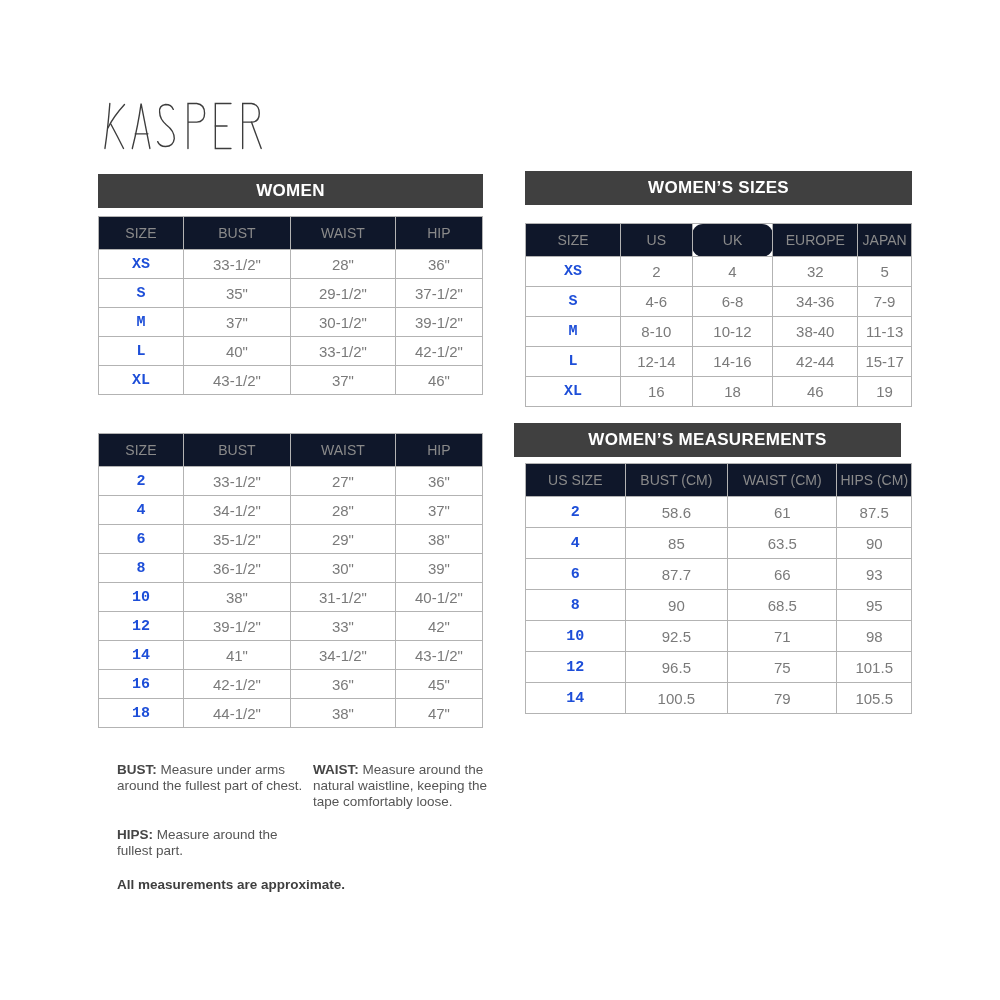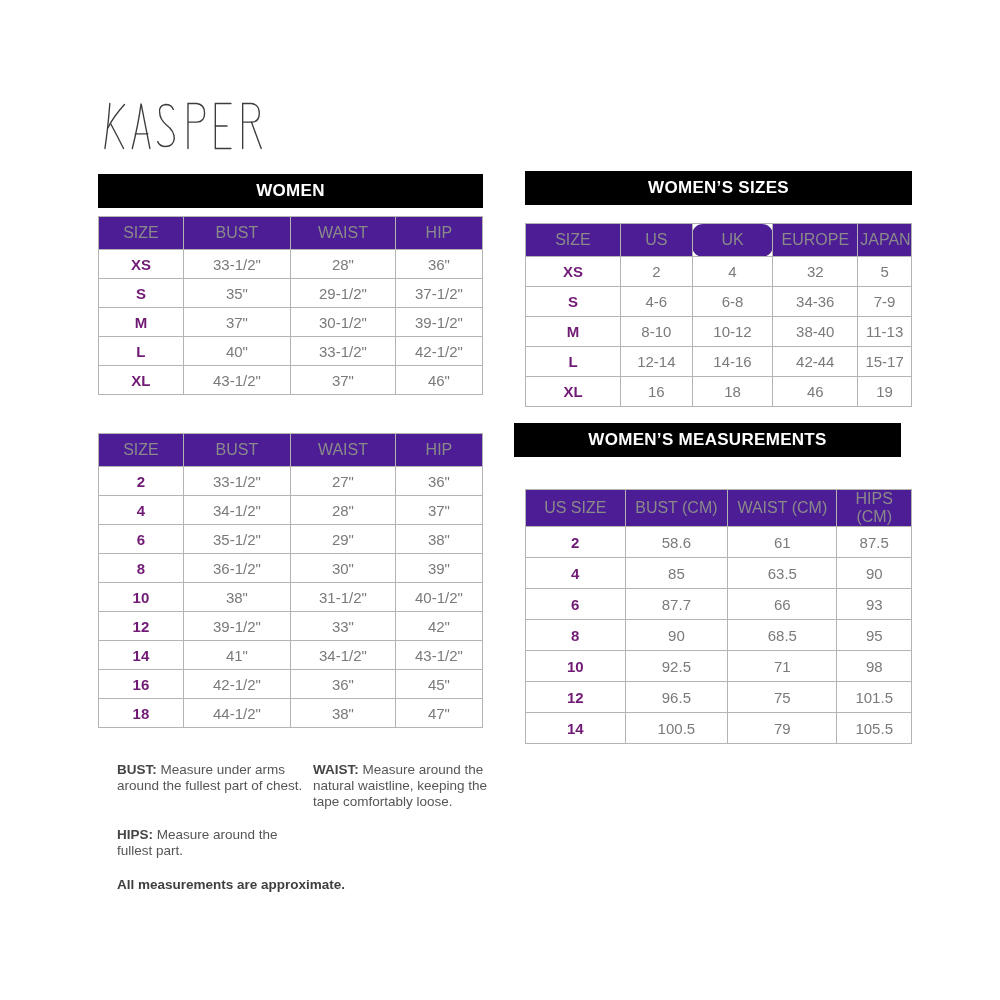--- a/index.html
+++ b/index.html
@@ -10,46 +10,46 @@
 
   .logo { position:absolute; left:103px; top:96px; width:168px; height:60px; }
   .logo svg { display:block; }
 
   .page-title {
     position:absolute; left:525px; top:108px;
     font-size:22px; font-weight:600; color:#e2261f; letter-spacing:0.2px;
   }
 
   .bar {
-    position:absolute; height:34px; background:#000000; color:#ffffff;
+    position:absolute; height:34px; background:#404040; color:#ffffff;
     font-size:17px; font-weight:bold; letter-spacing:0.3px;
     display:flex; align-items:center; justify-content:center;text-align:right;
   }
   .bar-women { left:98px; top:174px; width:385px; }
   .bar-sizes { left:525px; top:171px; width:387px; }
   .bar-meas  { left:514px; top:423px; width:387px; }
 
   table.tbl {
     position:absolute; border-collapse:collapse; table-layout:fixed;
     background:#ffffff;
   }
   .t-women     { left:98px;  top:216px; width:385px; }
   .t-women-num { left:98px;  top:433px; width:385px; }
   .t-sizes     { left:525px; top:223px; width:387px; }
-  .t-meas      { left:525px; top:489px; width:387px; }
+  .t-meas      { left:525px; top:463px; width:387px; }
 
   .tbl th, .tbl td { border:1px solid #b3b3b3; text-align:center; padding:0 2px; }
   .tbl th {
-    background:#4c1d95; color:#8a8a8a; font-weight:normal;
-    font-size:16px; height:32px;
+    background:#0f172a; color:#8a8a8a; font-weight:normal;
+    font-size:14px; height:32px;
   }
   .tbl td { color:#7a7a7a; font-size:15px; height:28px; }
   .t-sizes td { height:29px; }
   .t-meas td  { height:30px; }
-  .tbl td:first-child { font-weight:bold; color:#701a75; }
+  .tbl td:first-child { font-weight:bold; color:#1d4ed8;font-family:Liberation Mono, monospace; }
 
   .t-women th:nth-child(1), .t-women td:nth-child(1),
   .t-women-num th:nth-child(1), .t-women-num td:nth-child(1) { width:20.8%; }
   .t-women th:nth-child(2), .t-women td:nth-child(2),
   .t-women-num th:nth-child(2), .t-women-num td:nth-child(2) { width:26.6%; }
   .t-women th:nth-child(3), .t-women td:nth-child(3),
   .t-women-num th:nth-child(3), .t-women-num td:nth-child(3) { width:26.0%; }
 
   .t-sizes th:nth-child(1), .t-sizes td:nth-child(1) { width:23.3%; }
   .t-sizes th:nth-child(2), .t-sizes td:nth-child(2) { width:17.3%; }

